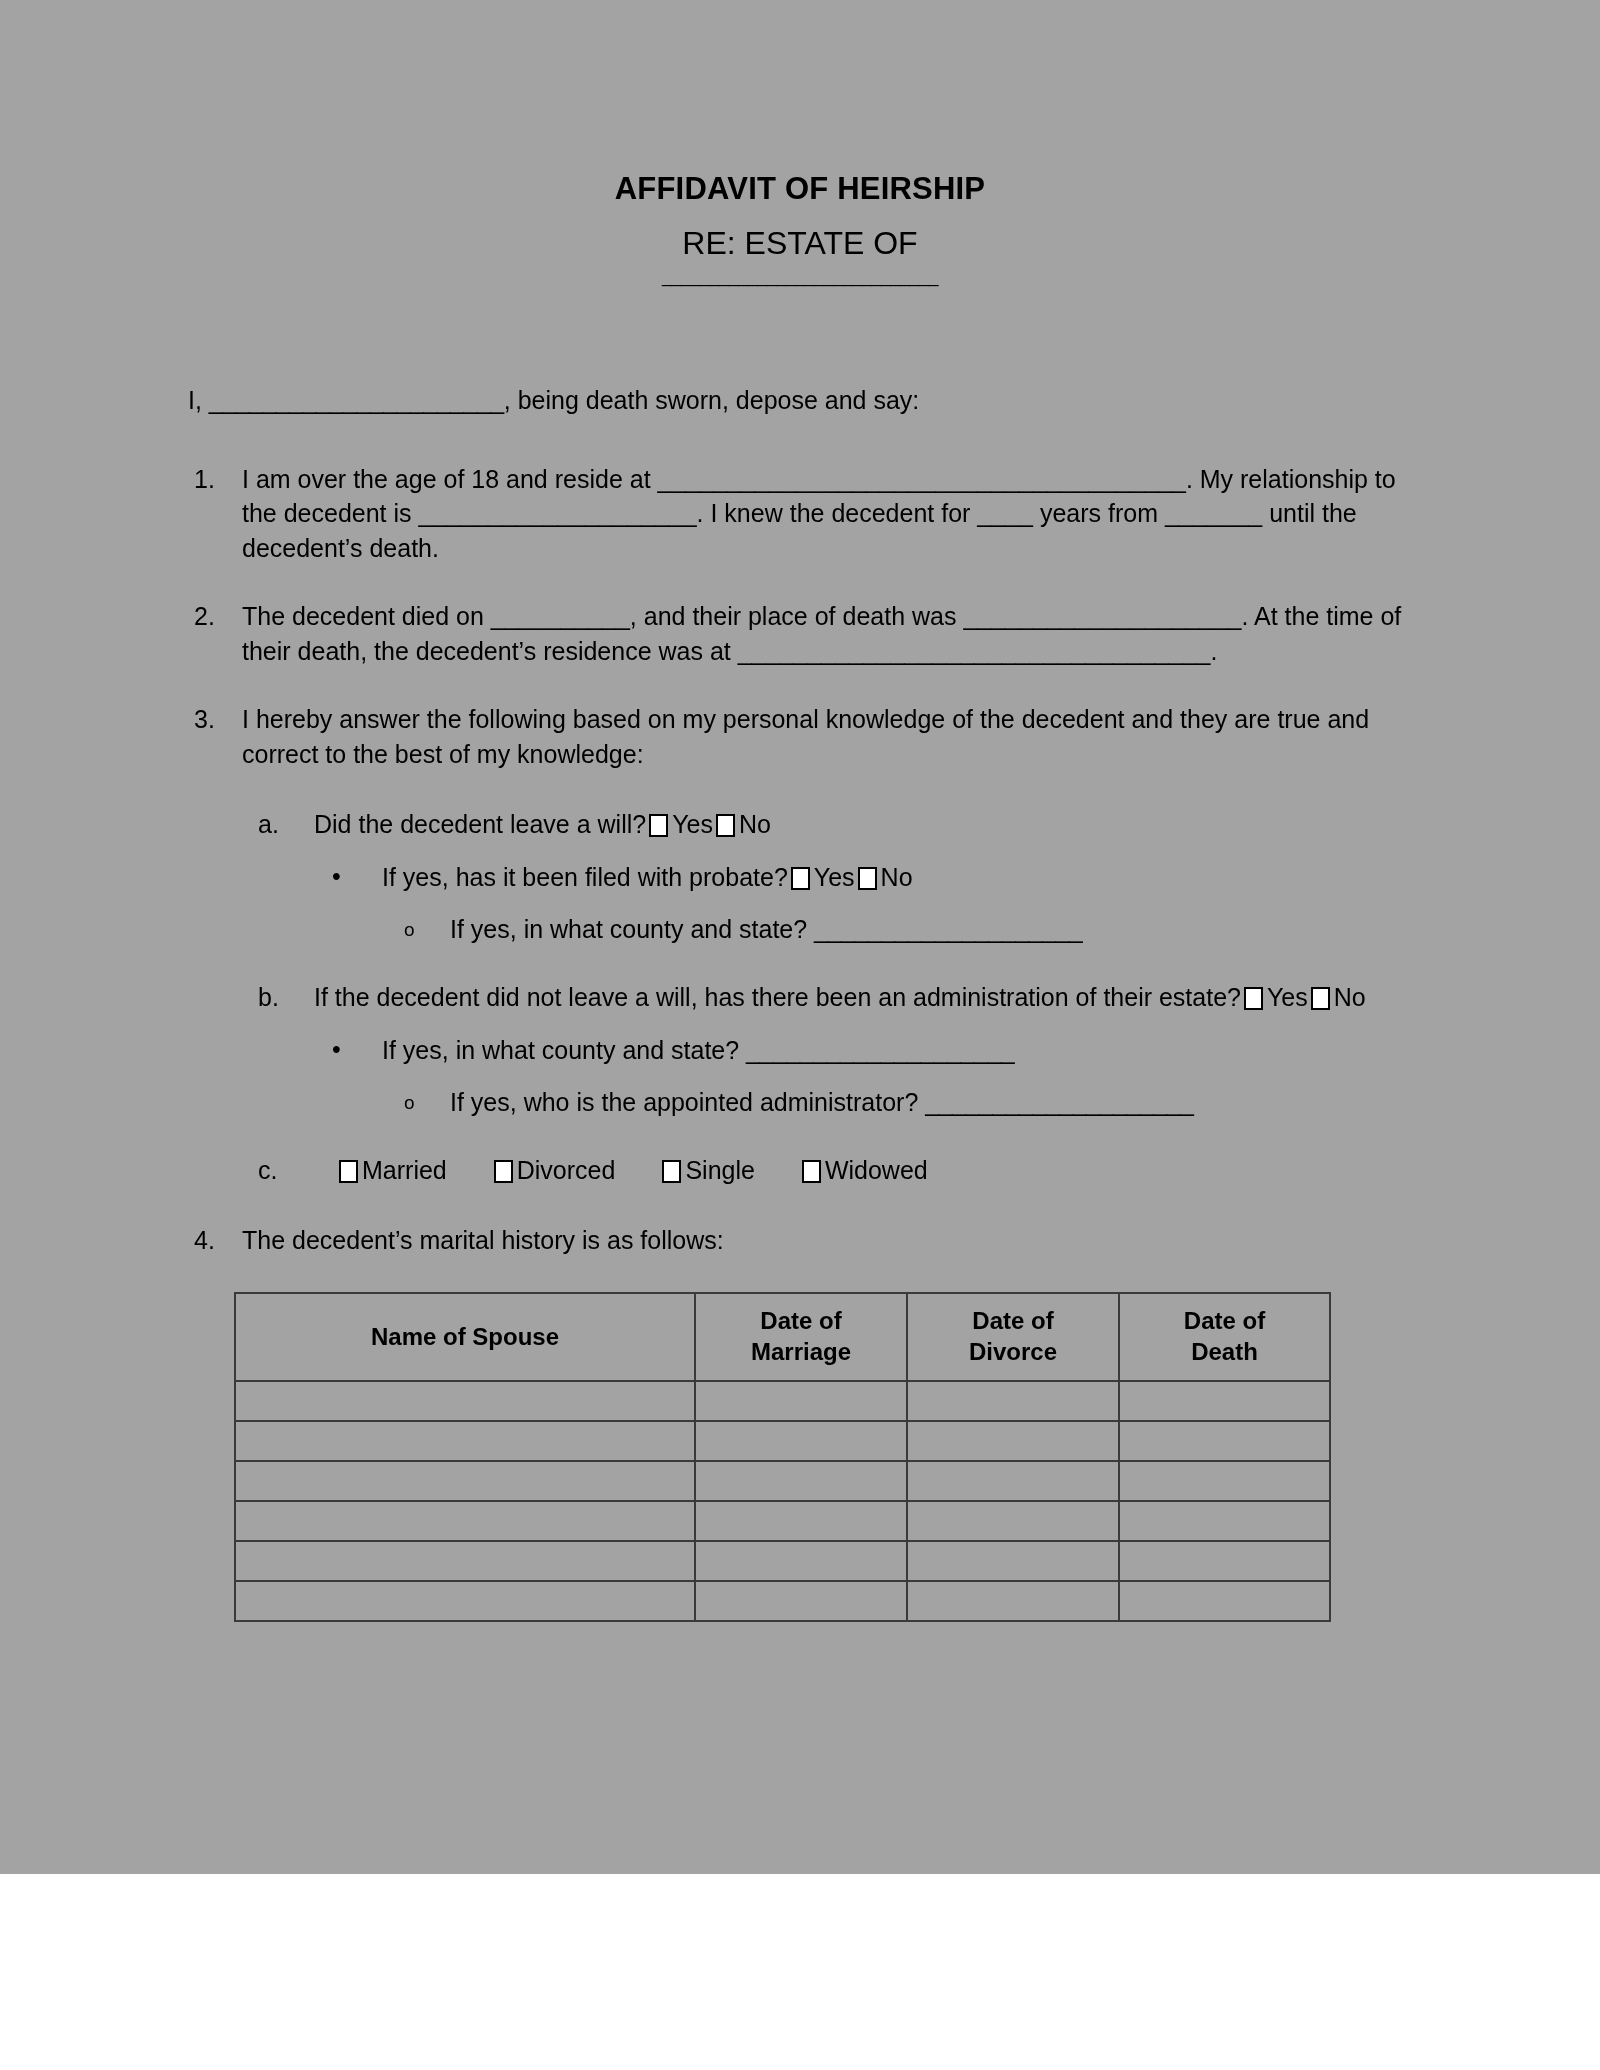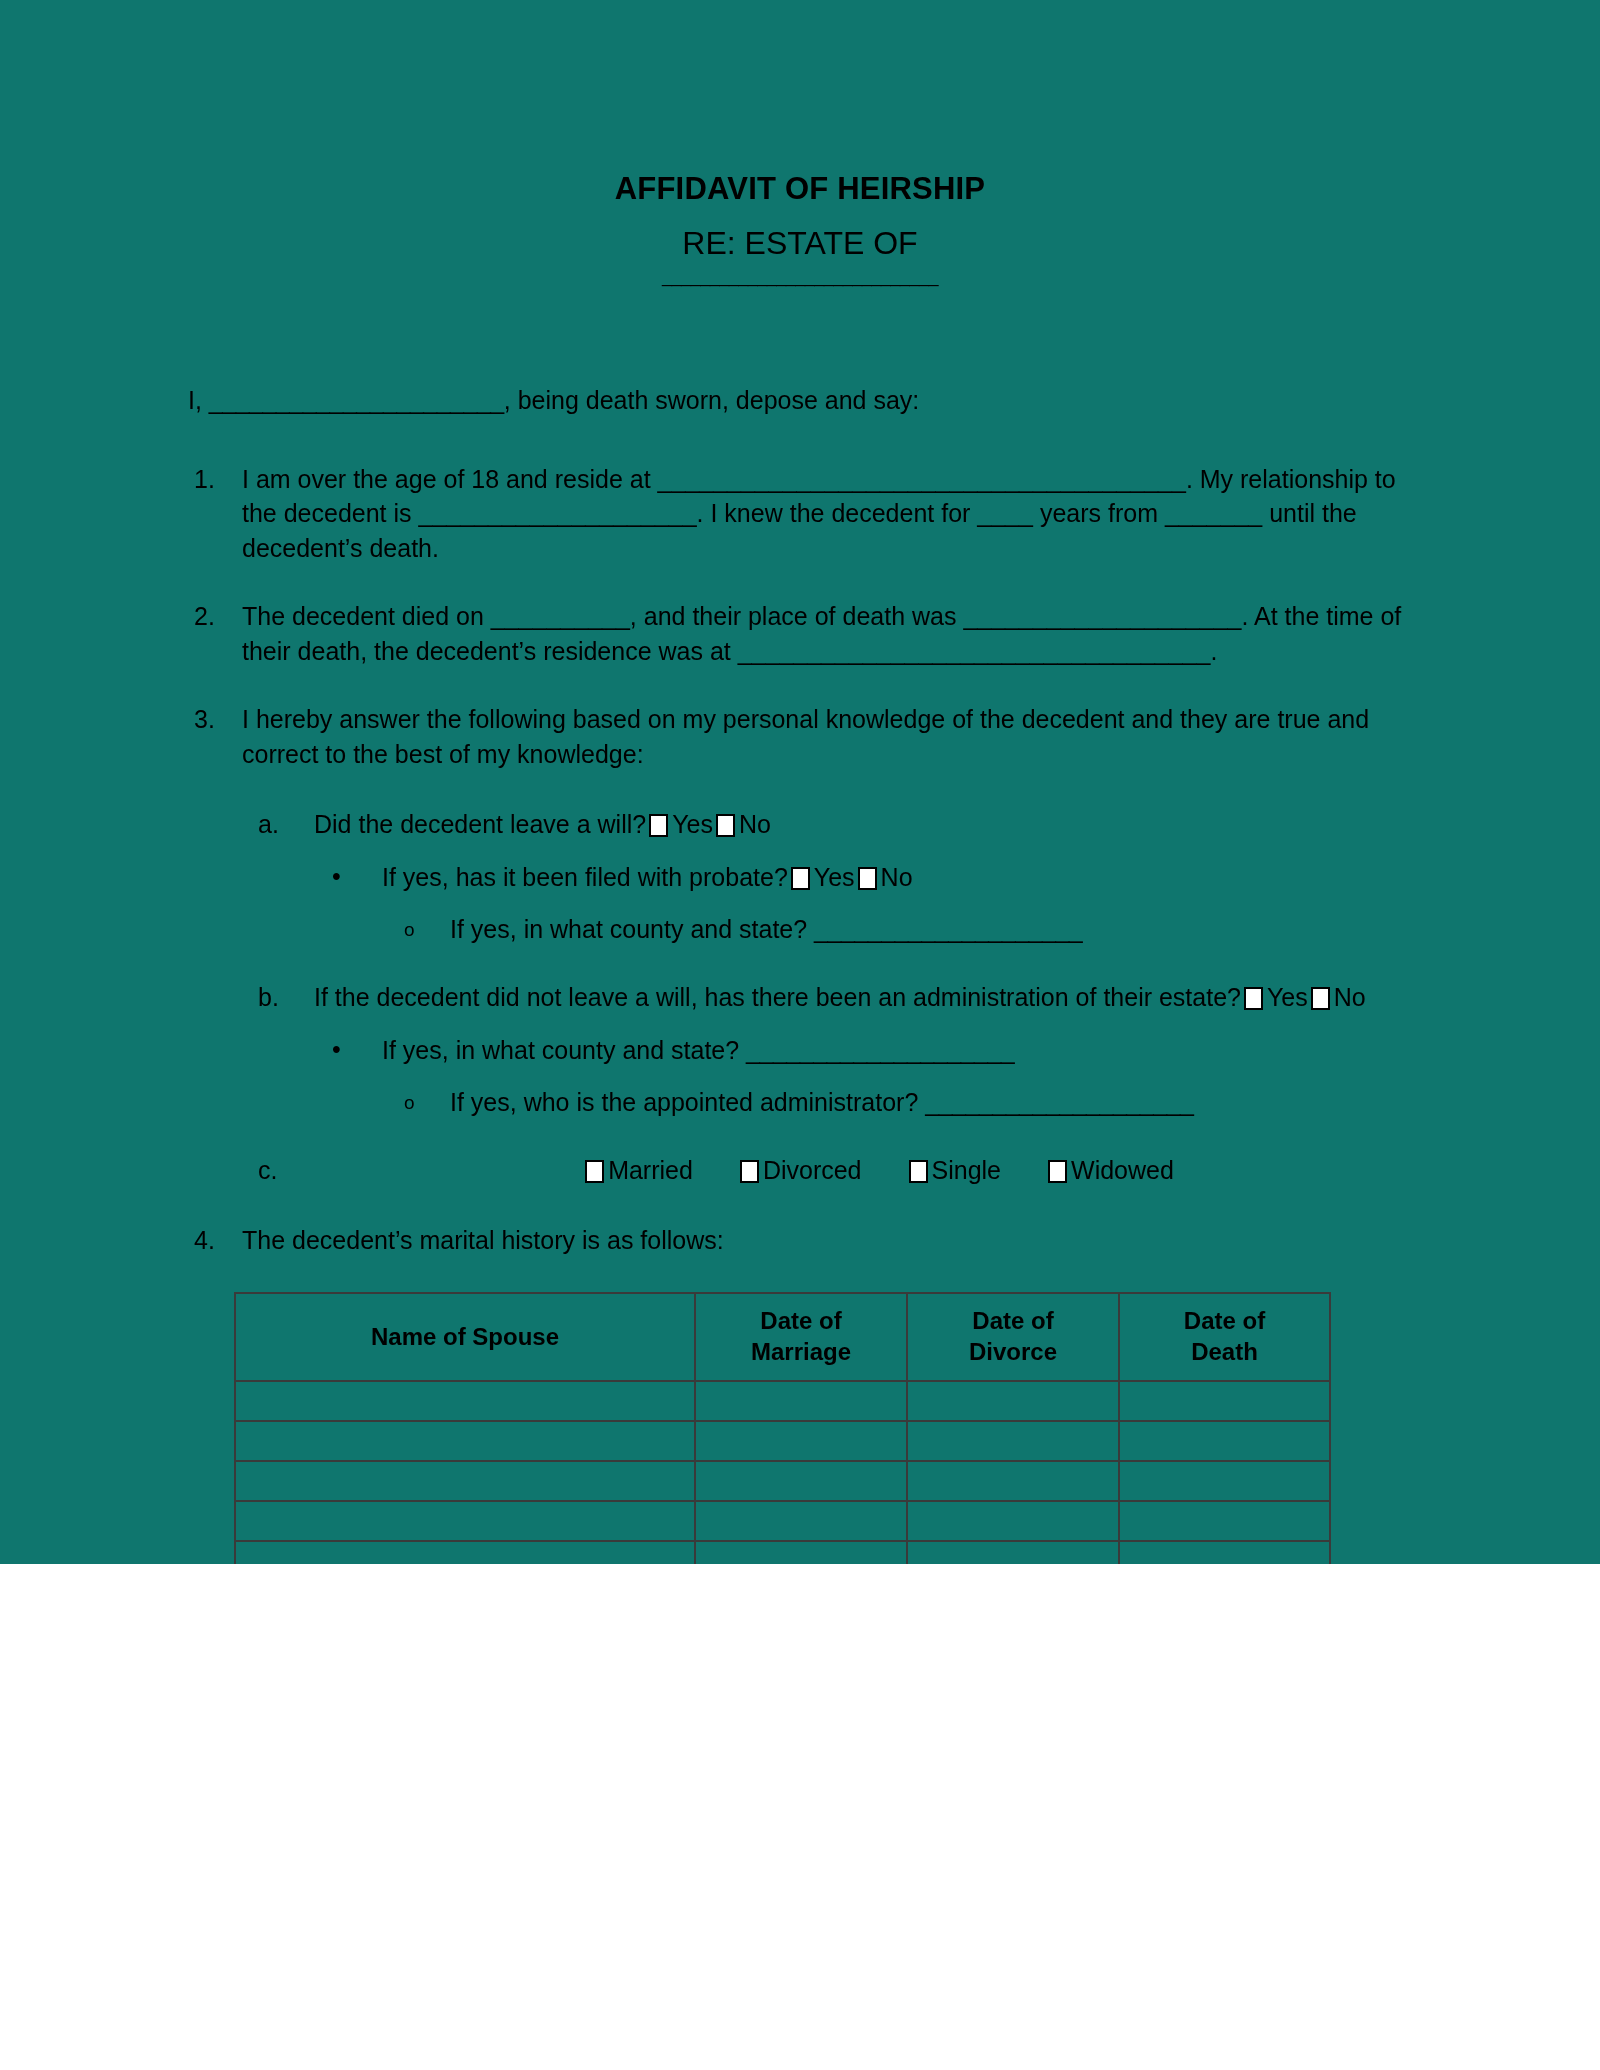--- a/index.html
+++ b/index.html
@@ -8,23 +8,23 @@
     padding: 0;
     background: #ffffff;
   }
   body {
     font-family: "Liberation Sans", sans-serif;
     color: #000000;
   }
   .page {
     position: relative;
     width: 1600px;
-    height: 1564px;
+    height: 1874px;
     margin: 0 auto;
-    background: #0f766e;
+    background: #a3a3a3;
     box-sizing: border-box;
     overflow: hidden;
   }
   .sheet {
     position: absolute;
     left: 180px;
     top: 0;
     width: 1240px;
     padding-top: 170px;
     box-sizing: border-box;
@@ -162,21 +162,20 @@
     margin: 0 4px 0 3px;
     background: #ffffff;
   }
 
   .status-row {
     display: block;
     margin-top: 29px;
     padding-left: 22px;
     font-size: 25px;
     white-space: nowrap;
-    text-align: center;
   }
   .status-opt { display: inline-block; margin-right: 44px; }
   .status-opt:last-child { margin-right: 0; }
 
   
   .table-wrap { margin: 22px 0 8px 54px; }
   table.marital {
     border-collapse: collapse;
     width: 1095px;
     table-layout: fixed;

